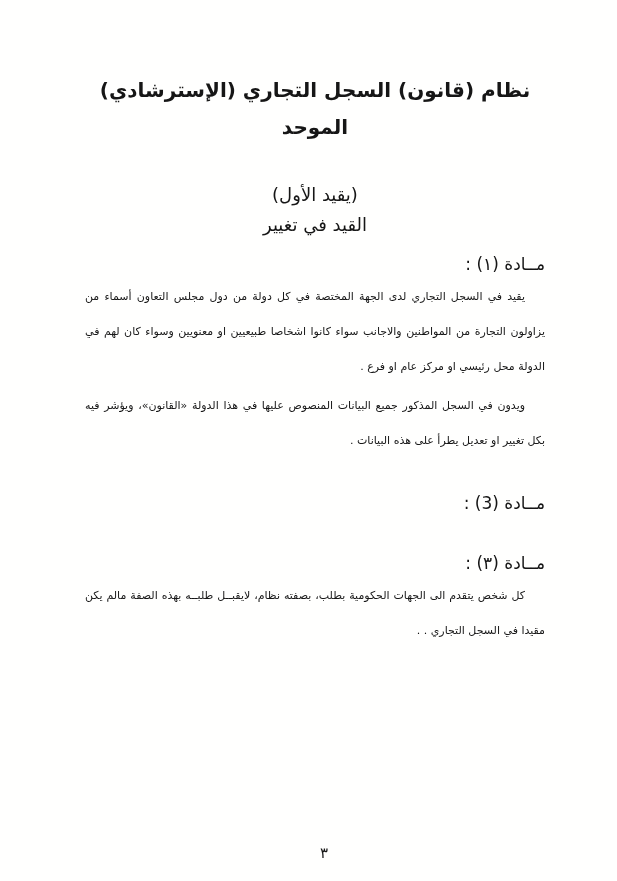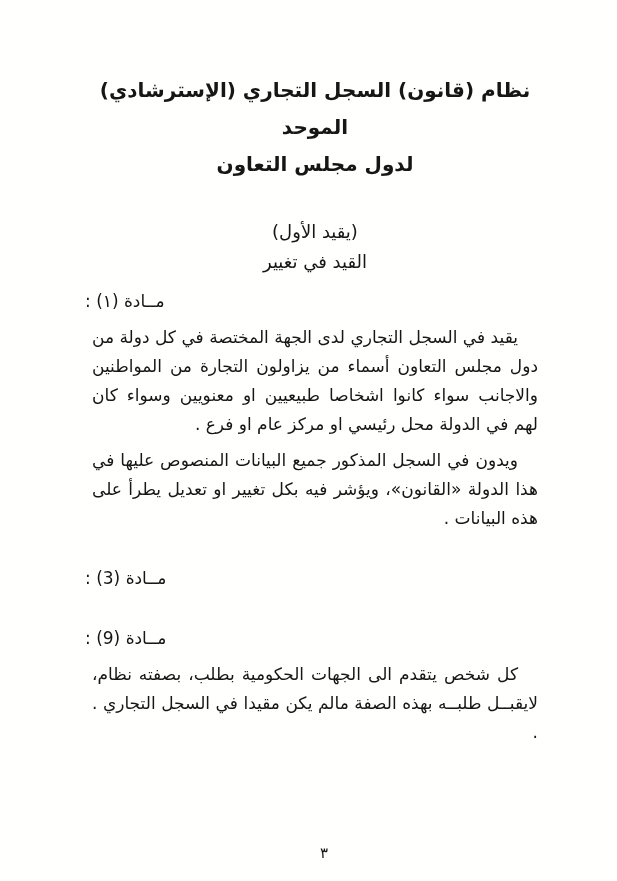--- a/index.html
+++ b/index.html
@@ -41,26 +41,26 @@
     margin-top: 0;
   }
   .article + .article {
     margin-top: 31px;
   }
   .article-heading {
     margin: 0;
     font-weight: 400;
     font-size: 17px;
     line-height: 29px;
-    text-align: left;
+    text-align: right;
   }
   .article p {
-    margin: 7px;
-    font-size: 17px;
-    line-height: 29px;
+    margin: 0;
+    font-size: 11px;
+    line-height: 35px;
     text-align: justify;
     text-indent: 20px; 
   }
   .article p + p {
     margin-top: 4px;
   }
   .page-number {
     position: absolute;
     top: 842px;
     left: 308px;
@@ -72,42 +72,41 @@
   }
 </style>
 </head>
 <body>
 
 <div class="page">
   <div class="content">
 
     <div class="doc-title">
       <div>نظام (قانون) السجل التجاري (الإسترشادي) الموحد</div>
-      <div>لدول مجلس التعاون</div>
     </div>
 
     <div class="chapter">
       <div>(يقيد الأول)</div>
       <div>القيد في تغيير</div>
     </div>
 
     <div class="articles">
 
       <section class="article">
         <h3 class="article-heading">مــادة (١) :</h3>
         <p>يقيد في السجل التجاري لدى الجهة المختصة في كل دولة من دول مجلس التعاون أسماء من يزاولون التجارة من المواطنين والاجانب سواء كانوا اشخاصا طبيعيين او معنويين وسواء كان لهم في الدولة محل رئيسي او مركز عام او فرع .</p>
         <p>ويدون في السجل المذكور جميع البيانات المنصوص عليها في هذا الدولة «القانون»، ويؤشر فيه بكل تغيير او تعديل يطرأ على هذه البيانات .</p>
       </section>
 
       <section class="article">
         <h3 class="article-heading">مــادة (3) :</h3>
       </section>
 
       <section class="article">
-        <h3 class="article-heading">مــادة (9) :</h3>
+        <h3 class="article-heading">مــادة (٣) :</h3>
         <p>كل شخص يتقدم الى الجهات الحكومية بطلب، بصفته نظام، لايقبــل طلبــه بهذه الصفة مالم يكن مقيدا في السجل التجاري . .</p>
       </section>
 
     </div>
   </div>
 
   <div class="page-number">٣</div>
 </div>
 
 </body></html>

